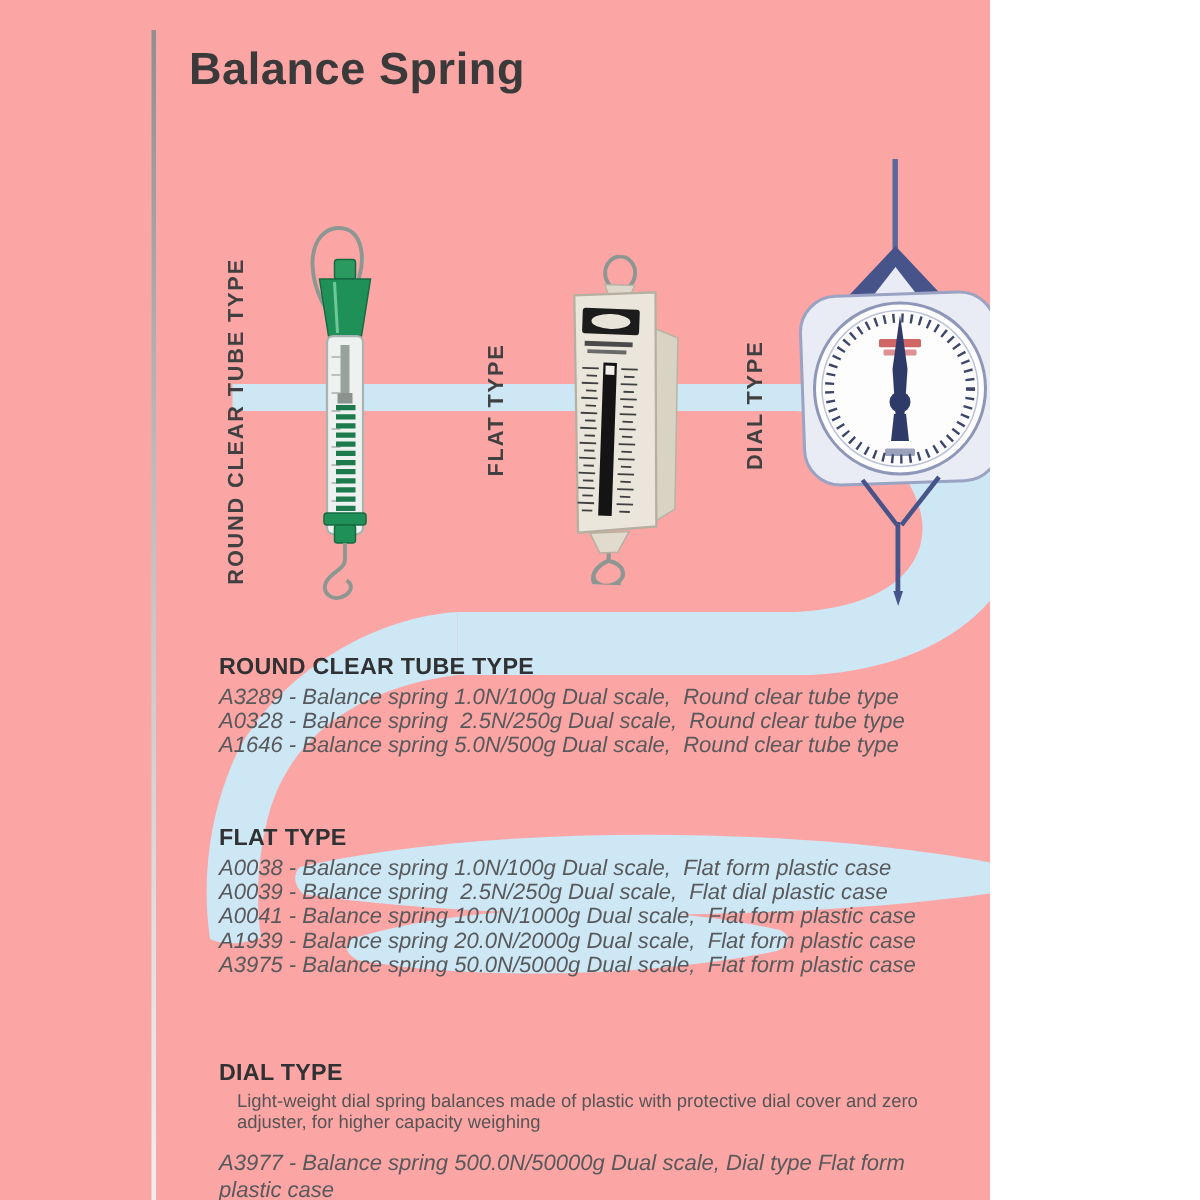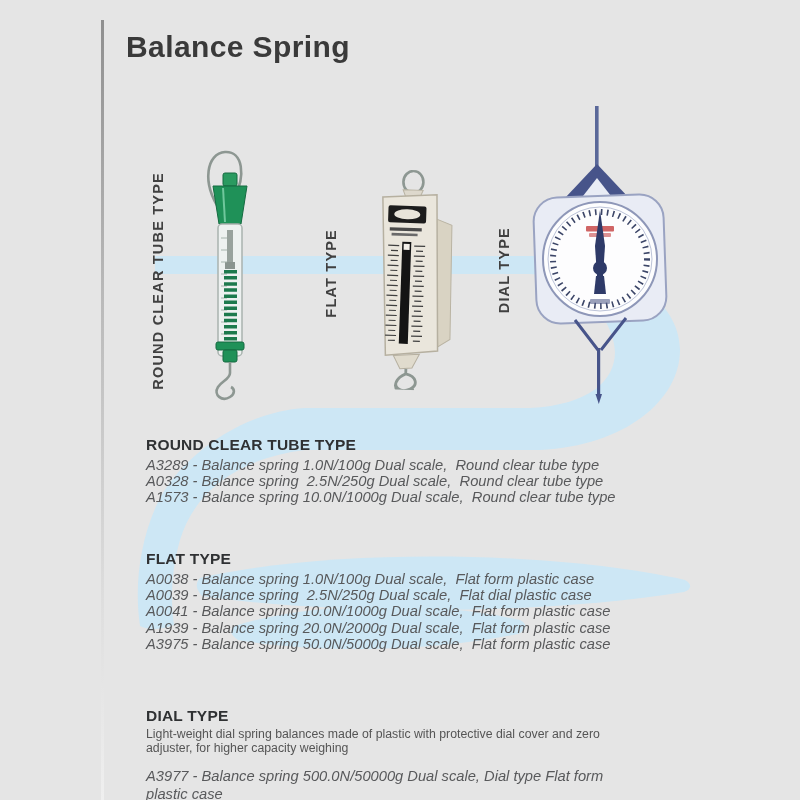--- a/index.html
+++ b/index.html
@@ -1,17 +1,17 @@
 <!DOCTYPE html>
 <html><head>
 <meta charset="utf-8">
 <style>
   html,body{margin:0;padding:0;background:#fff;}
   .page{
-    position:relative;width:800px;height:800px;background:#e5e5e5;overflow:hidden;
+    position:relative;width:660px;height:800px;background:#fca5a5;overflow:hidden;
     font-family:"Liberation Sans","DejaVu Sans",sans-serif;
   }
   .left-line{
     position:absolute;left:101px;top:20px;width:3px;height:780px;
     background:linear-gradient(to bottom,#8f8f8f 0%,#b9b9b9 35%,#dedede 75%,#efefef 100%);
   }
   .title{
     position:absolute;left:126px;top:30px;margin:0;
     font-size:30px;font-weight:bold;color:#3a3a3a;letter-spacing:0.4px;
   }
@@ -33,21 +33,21 @@
   #sec-flat{top:550px;}
   #sec-dial{top:707px;}
   .sec-heading{
     font-size:15.5px;font-weight:bold;color:#2f3133;letter-spacing:0.2px;
     margin:0 0 3px 0;white-space:pre-wrap;
   }
   .sec-item{
     font-size:14.7px;color:#58595b;line-height:16.2px;white-space:pre-wrap;font-style:italic;
   }
   .sec-desc{
-    font-size:12.3px;color:#555;line-height:13.6px;width:500px;margin:1px 0 0 0;
+    font-size:12.3px;color:#555;line-height:13.6px;width:500px;margin:1px 0 0 12px;
   }
   #dial-item{margin-top:13px;width:480px;line-height:17.5px;}
 </style>
 </head>
 <body>
 
 <div class="page">
 
   <svg class="watermark" width="620" height="440" viewBox="0 0 620 440" aria-hidden="true">
     <g fill="#cde7f5" stroke="none">
@@ -164,21 +164,21 @@
 
     <path d="M 50 214 L 73 244 M 101 212 L 76 244" stroke="#47548a" stroke-width="3" fill="none"></path>
     <rect x="72" y="242" width="3.2" height="46" fill="#47548a"></rect>
     <polygon points="70.5,288 77,288 73.8,298" fill="#47548a"></polygon>
   </svg>
 
   <div class="section" id="sec-round">
     <div class="sec-heading">ROUND CLEAR TUBE TYPE</div>
     <div class="sec-item">A3289 - Balance spring 1.0N/100g Dual scale,  Round clear tube type</div>
     <div class="sec-item">A0328 - Balance spring  2.5N/250g Dual scale,  Round clear tube type</div>
-    <div class="sec-item">A1573 - Balance spring 10.0N/1000g Dual scale,  Round clear tube type</div>
+    <div class="sec-item">A1646 - Balance spring 5.0N/500g Dual scale,  Round clear tube type</div>
   </div>
 
   <div class="section" id="sec-flat">
     <div class="sec-heading">FLAT TYPE</div>
     <div class="sec-item">A0038 - Balance spring 1.0N/100g Dual scale,  Flat form plastic case</div>
     <div class="sec-item">A0039 - Balance spring  2.5N/250g Dual scale,  Flat dial plastic case</div>
     <div class="sec-item">A0041 - Balance spring 10.0N/1000g Dual scale,  Flat form plastic case</div>
     <div class="sec-item">A1939 - Balance spring 20.0N/2000g Dual scale,  Flat form plastic case</div>
     <div class="sec-item">A3975 - Balance spring 50.0N/5000g Dual scale,  Flat form plastic case</div>
   </div>

